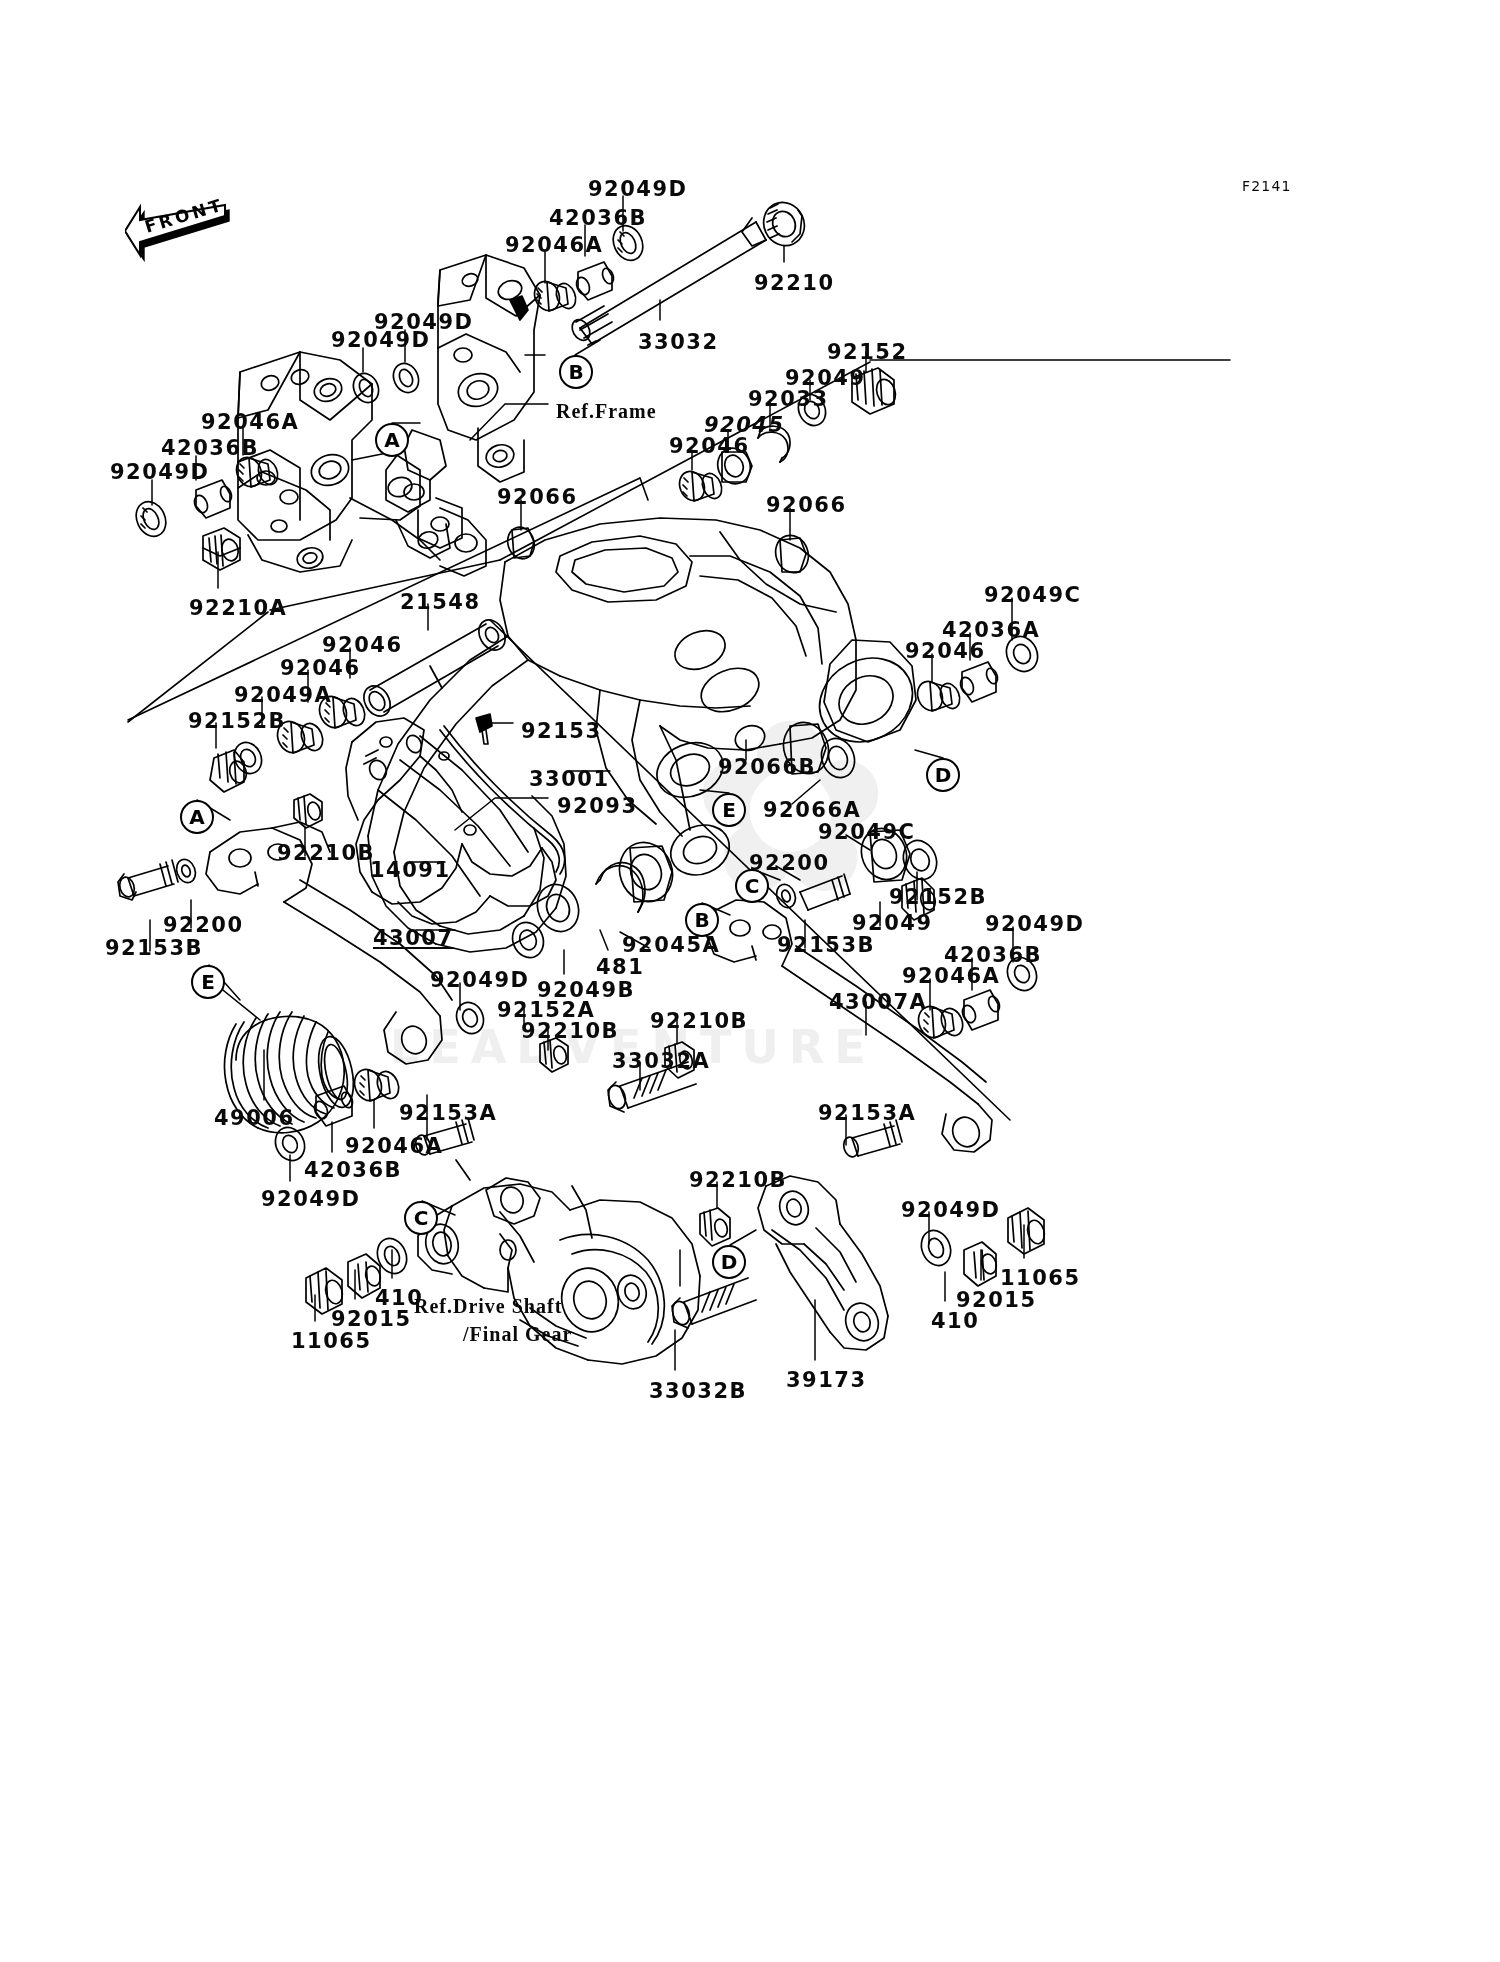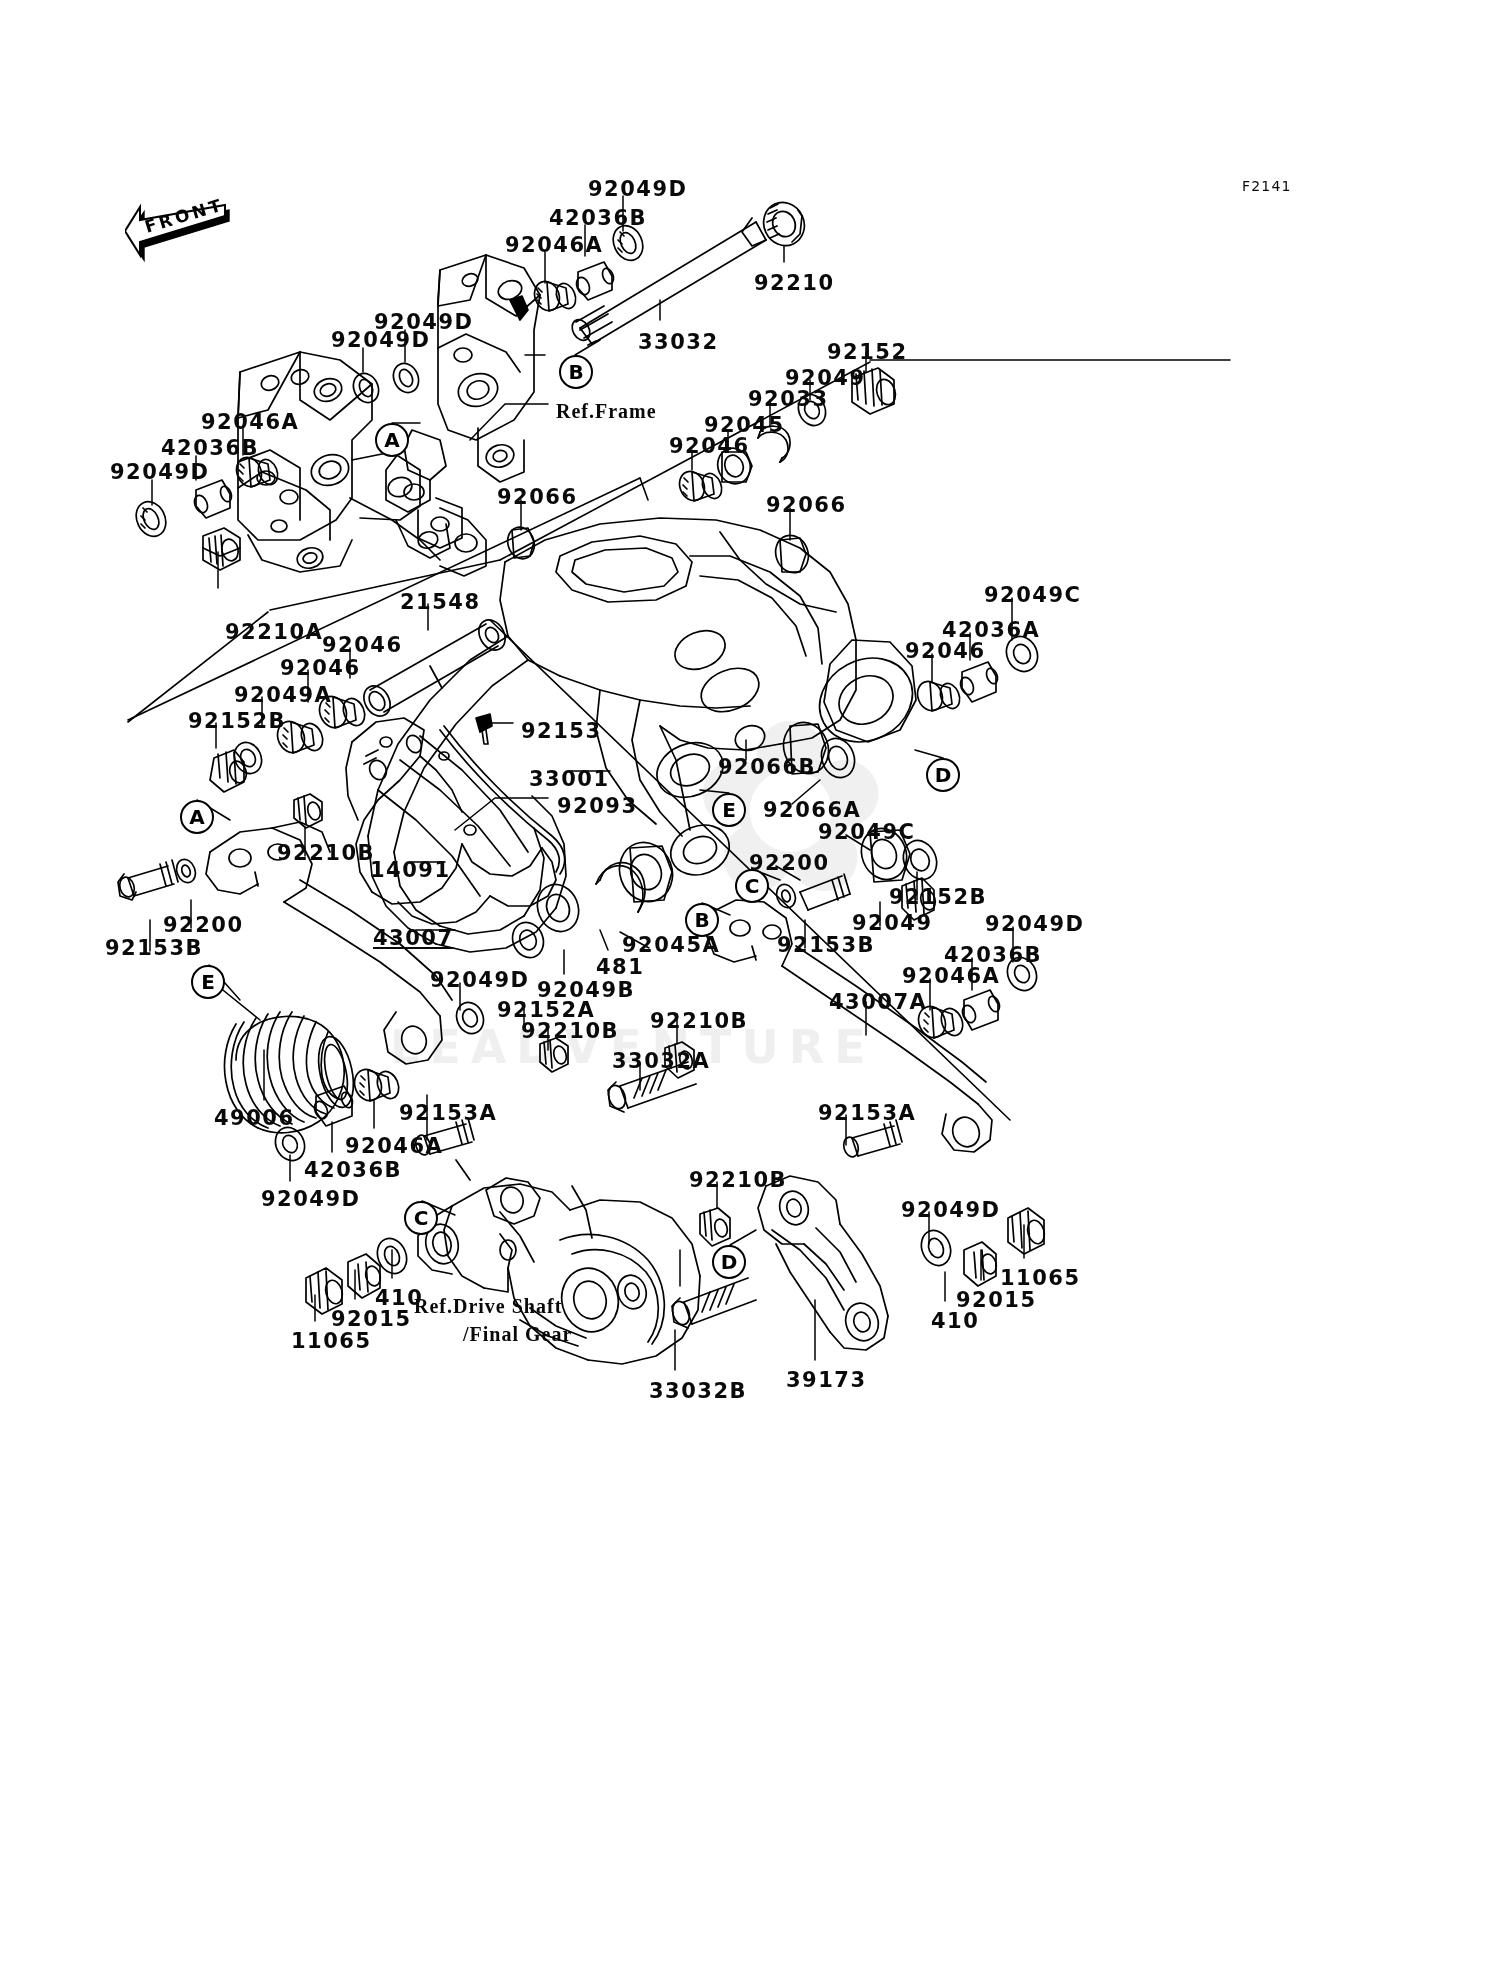--- a/index.html
+++ b/index.html
@@ -733,27 +733,27 @@
       <div class="lbl" style="left: 505px; top: 235px;">92046A</div>
       <div class="lbl" style="left: 754px; top: 273px;">92210</div>
       <div class="lbl" style="left: 638px; top: 332px;">33032</div>
       <div class="lbl" style="left: 374px; top: 312px;">92049D</div>
       <div class="lbl" style="left: 331px; top: 330px;">92049D</div>
       <div class="lbl" style="left: 827px; top: 342px;">92152</div>
       <div class="lbl" style="left: 785px; top: 368px;">92049</div>
       <div class="lbl" style="left: 748px; top: 389px;">92033</div>
       <div class="lbl mono" style="left: 556px; top: 401px;">Ref.Frame</div>
       <div class="lbl" style="left: 201px; top: 412px;">92046A</div>
-      <div class="lbl" style="left: 704px; top: 415px;">92045</div>
+      <div class="lbl" style="left: 704px; top: 415px; font-style: italic;">92045</div>
       <div class="lbl" style="left: 669px; top: 436px;">92046</div>
       <div class="lbl" style="left: 161px; top: 438px;">42036B</div>
       <div class="lbl" style="left: 110px; top: 462px;">92049D</div>
       <div class="lbl" style="left: 497px; top: 487px;">92066</div>
       <div class="lbl" style="left: 766px; top: 495px;">92066</div>
-      <div class="lbl" style="left: 189px; top: 622px; margin-left: 36px;">92210A</div>
+      <div class="lbl" style="left: 189px; top: 598px;">92210A</div>
       <div class="lbl" style="left: 400px; top: 592px;">21548</div>
       <div class="lbl" style="left: 984px; top: 585px;">92049C</div>
       <div class="lbl" style="left: 942px; top: 620px;">42036A</div>
       <div class="lbl" style="left: 905px; top: 641px;">92046</div>
       <div class="lbl" style="left: 322px; top: 635px;">92046</div>
       <div class="lbl" style="left: 280px; top: 658px;">92046</div>
       <div class="lbl" style="left: 234px; top: 685px;">92049A</div>
       <div class="lbl" style="left: 188px; top: 711px;">92152B</div>
       <div class="lbl" style="left: 521px; top: 721px;">92153</div>
       <div class="lbl" style="left: 529px; top: 769px;">33001</div>

